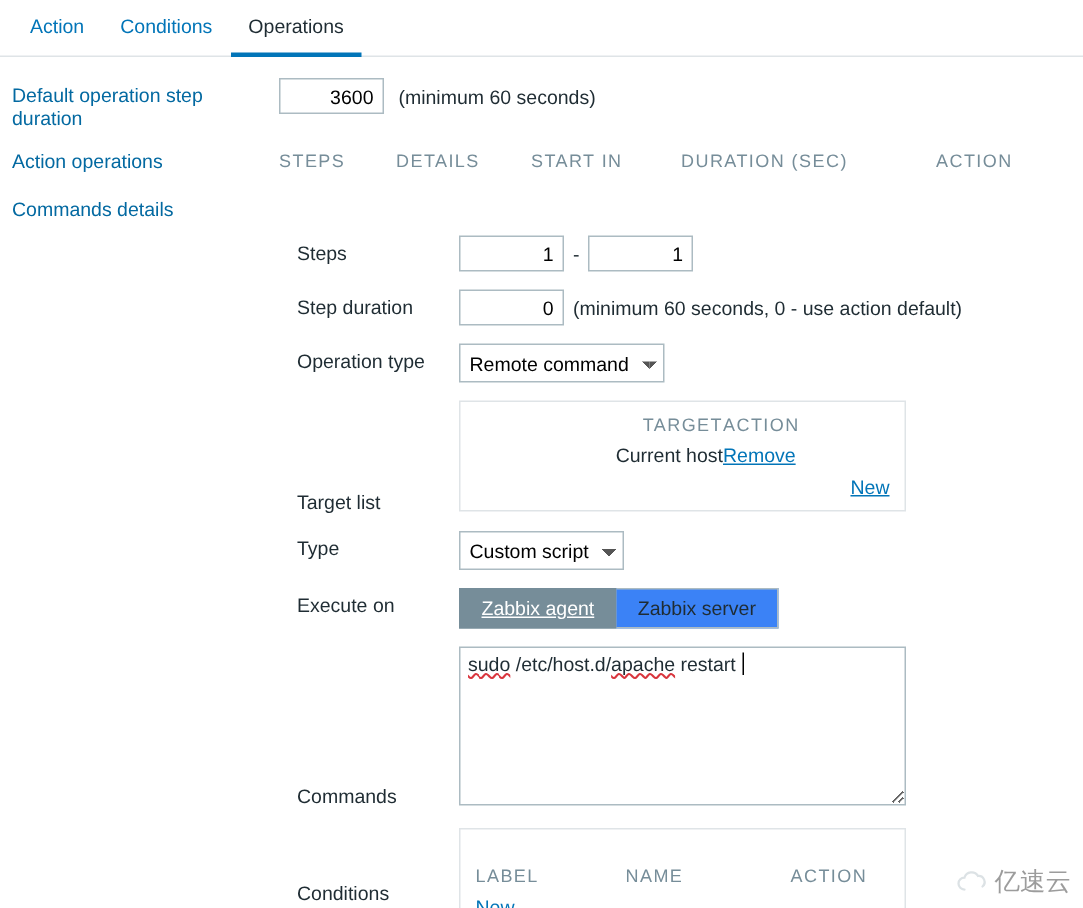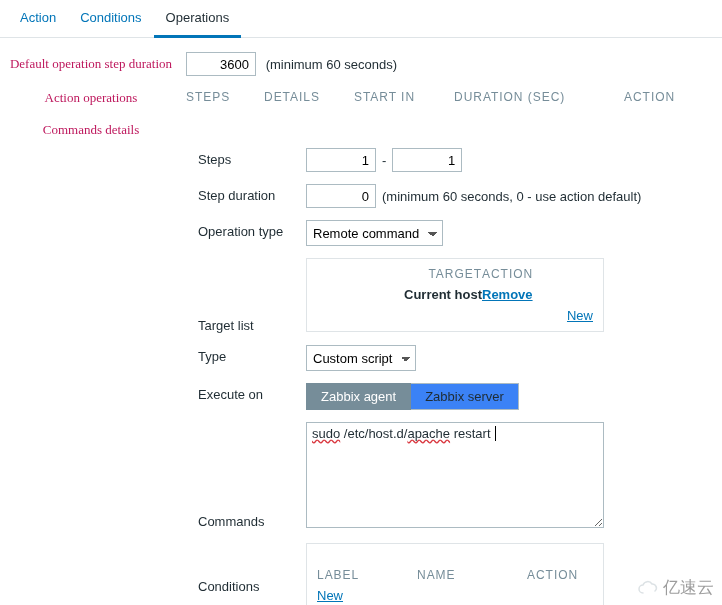--- a/index.html
+++ b/index.html
@@ -29,25 +29,24 @@
   .form-area {
     padding: 14px 8px 20px 8px;
   }
   .row {
     display: flex;
     align-items: flex-start;
     margin-bottom: 10px;
   }
   .label-col {
     width: 178px;
-    text-align: center;
+    text-align: left;
     padding-right: 12px;
     padding-top: 4px;
-    color: #be185d;
-    font-family: Liberation Serif, serif;
+    color: #0369a1;
   }
   .val-col {
     flex: 1;
   }
   input[type="text"].num {
     width: 70px;
     height: 24px;
     border: 1px solid #acbbc2;
     text-align: right;
     padding: 0 6px;
@@ -113,21 +112,20 @@
     display: flex;
     color: #768d99;
     letter-spacing: 0.08em;
     font-size: 12px;
     margin-bottom: 6px;
   }
   .box-head > div:first-child { width: 165px; }
   .box-row {
     display: flex;
     margin-bottom: 6px;
-    font-weight: bold;
   }
   .box-row > div:first-child { width: 165px; }
   .link {
     color: #0275b8;
     cursor: pointer;
   }
   .link.ul { text-decoration: underline; }
   .seg-group {
     display: flex;
   }
@@ -135,20 +133,21 @@
     border: 1px solid #acbbc2;
     padding: 5px 14px;
     font-size: 13px;
     cursor: pointer;
     background: #3b82f6;
   }
   .seg.active {
     background: #768d99;
     color: #fff;
     border-color: #768d99;
+    text-decoration: underline;
   }
   .seg + .seg { border-left: none; }
   textarea.cmd {
     width: 298px;
     height: 106px;
     border: 1px solid #acbbc2;
     padding: 4px 6px;
     font-family: Arial, Helvetica, sans-serif;
     font-size: 13px;
     resize: both;

